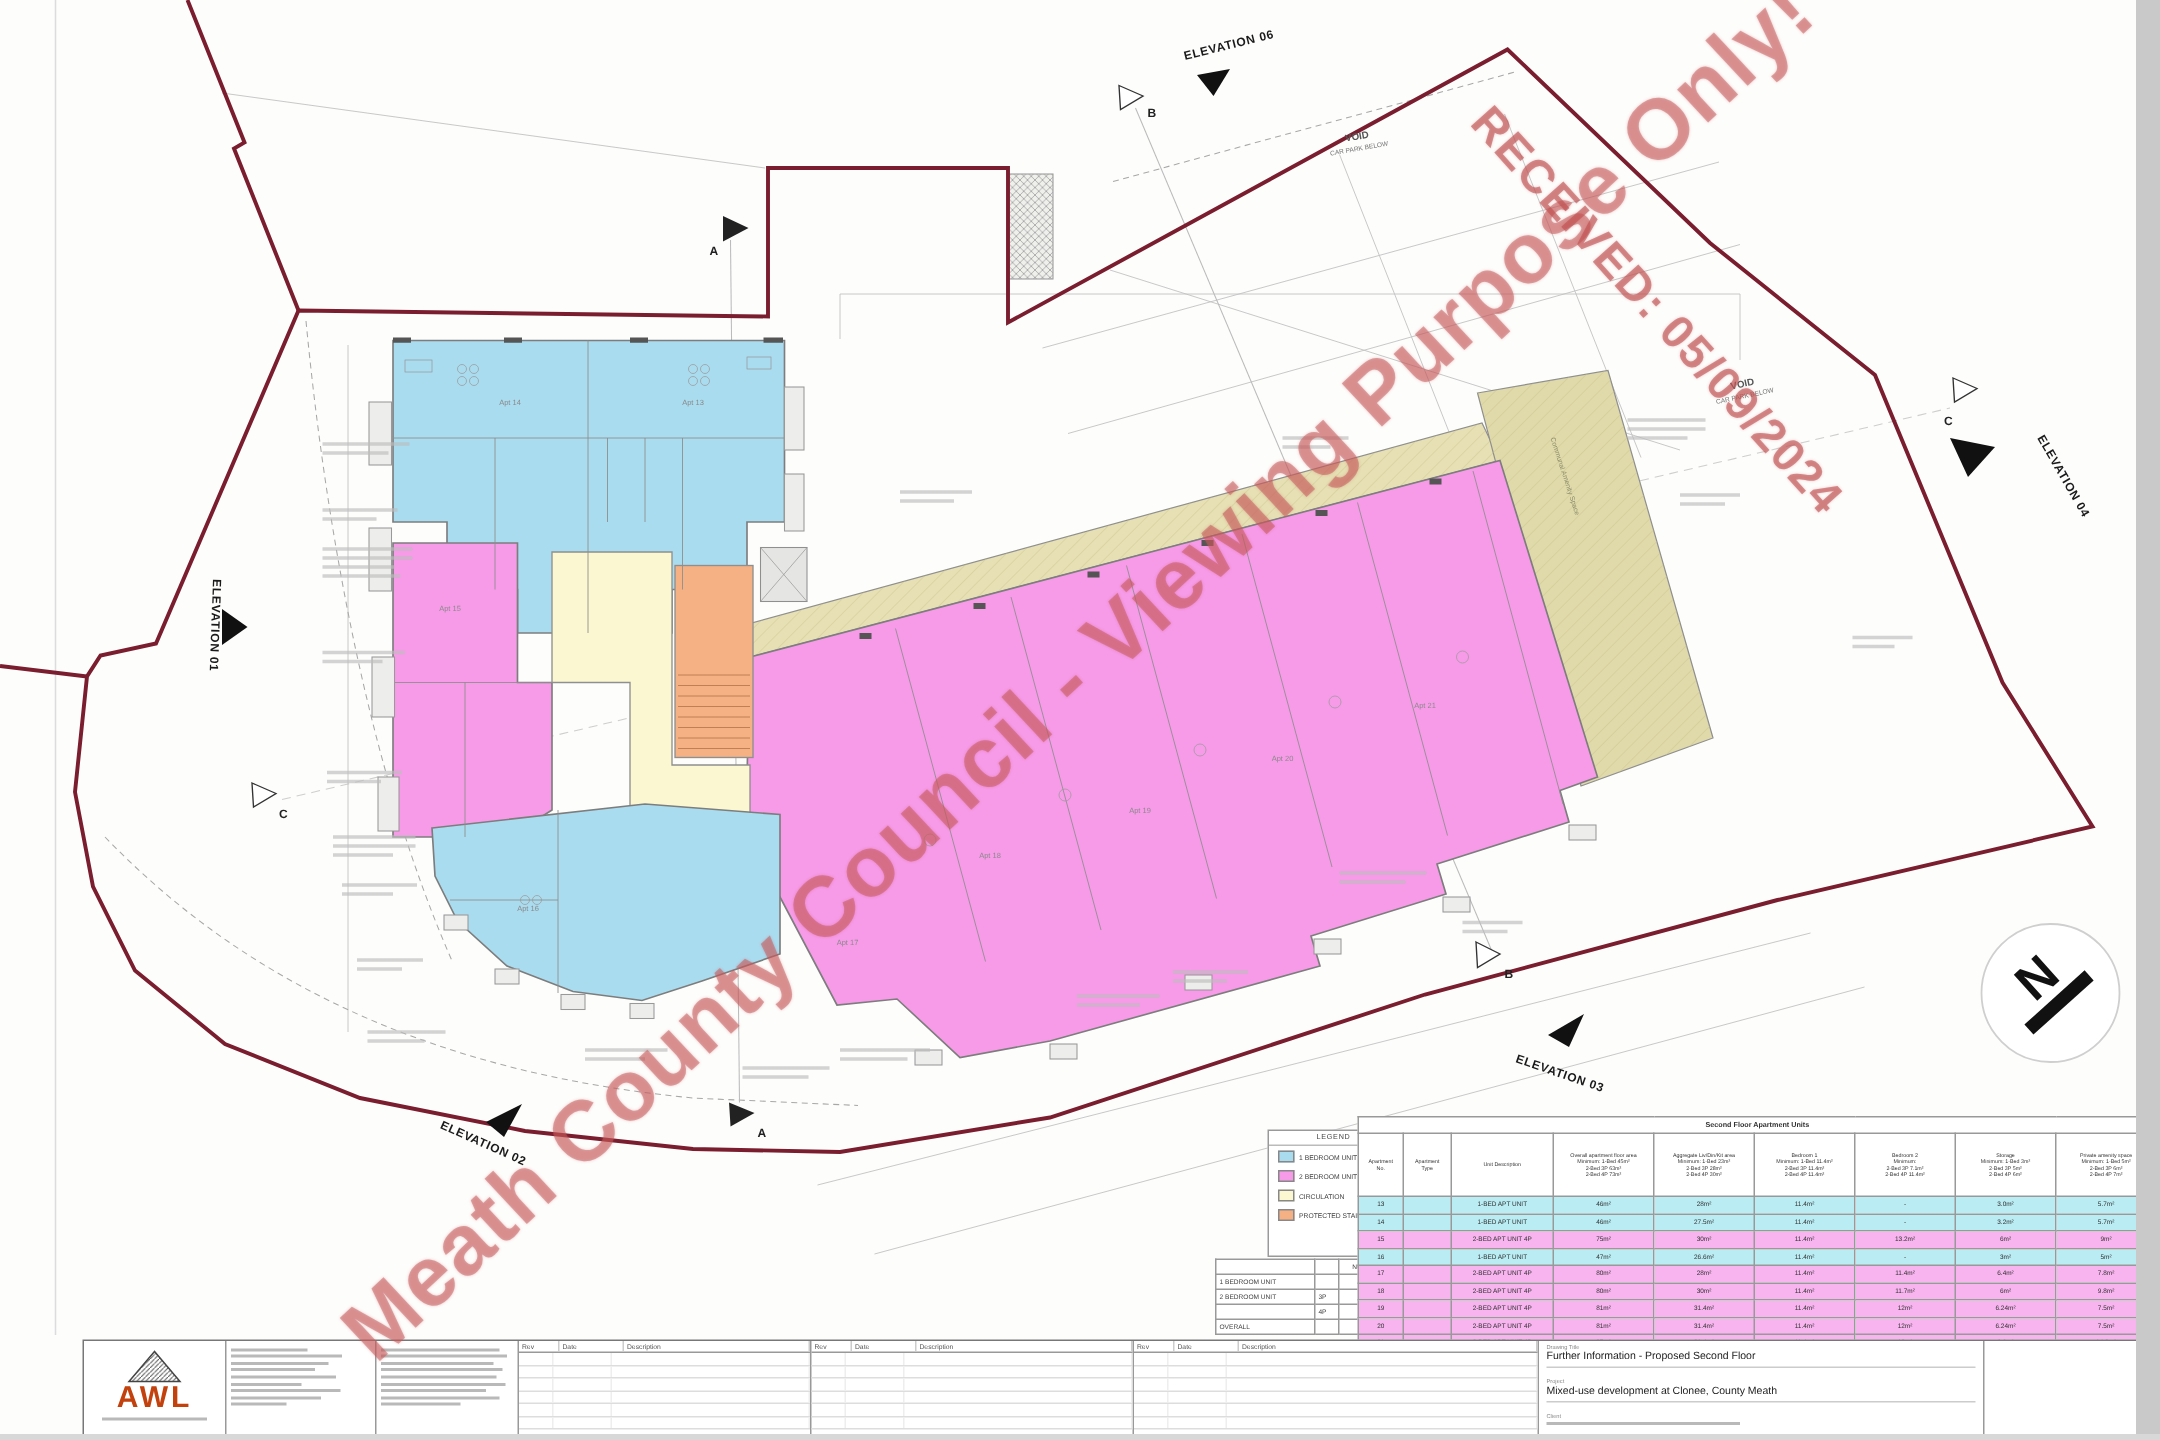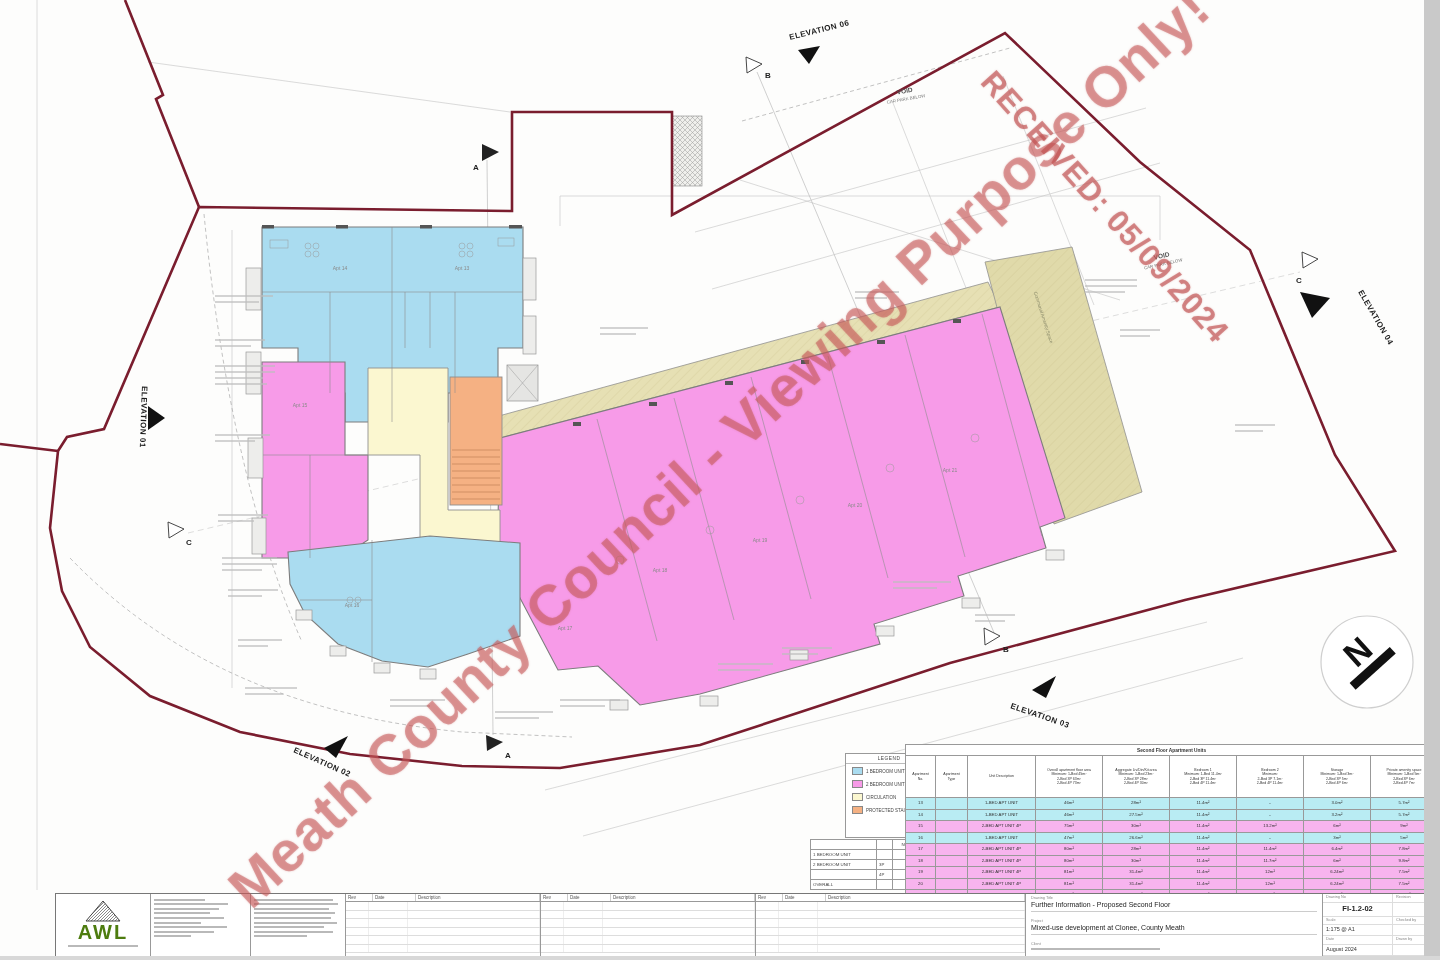--- a/index.html
+++ b/index.html
@@ -33,21 +33,21 @@
   .sch-head td{font-size:3.55px;line-height:1.18;white-space:pre-line;height:40px;}
   .sch-row td{font-size:4.3px;height:9.5px;line-height:1;}
   .tint-blue td{background:#b9ecf3;}
   .tint-pink td{background:#f7b4ee;}
   .sch-head td, .sch-title{background:#fff;}
   
   .titleblock{position:absolute;left:55px;top:893px;width:1382px;height:64px;background:#fff;
     border:1px solid #777;display:flex;z-index:3;box-sizing:border-box;}
   .tb-cell{border-right:1px solid #999;box-sizing:border-box;position:relative;padding:2px 3px;}
   .tb-logo{width:95px;display:flex;flex-direction:column;align-items:center;justify-content:center;}
-  .tb-logo-word{font-size:20px;font-weight:bold;letter-spacing:2px;color:#4d7c0f;line-height:1;}
+  .tb-logo-word{font-size:20px;font-weight:bold;letter-spacing:2px;color:#c2410c;line-height:1;}
   .tb-addr{width:100px;}
   .tb-notes{width:95px;}
   .sk{height:2px;background:#b9b9b9;margin:2.6px 0;}
   .rev-tbl{display:flex;flex-direction:column;font-size:4.5px;color:#555;padding:0;}
   .rev-head{display:flex;border-bottom:1px solid #999;}
   .rev-head span{padding:1px 2px;border-right:1px solid #ccc;}
   .rev-row{display:flex;border-bottom:1px solid #ddd;height:7.5px;}
   .rev-row span{border-right:1px solid #eee;}
   .rc1{width:22px;flex:0 0 auto;}
   .rc2{width:38px;flex:0 0 auto;}
@@ -643,33 +643,19 @@
     </div>
     <div class="tb-sec">
       <div class="tb-label">Project</div>
       <div class="tb-value">Mixed-use development at Clonee, County Meath</div>
     </div>
     <div class="tb-sec">
       <div class="tb-label">Client</div>
       <div class="sk" style="width:45%"></div>
     </div>
   </div>
-  <div class="tb-cell tb-no" style="border-right:none;flex:1;">
-    <div class="tb-label">Drawing No</div>
-    <div class="tb-label">Revision</div>
-    <div class="big">FI-1.2-02</div>
-    <div></div>
-    <div class="tb-label">Scale</div>
-    <div class="tb-label">Checked by</div>
-    <div class="val">1:175 @ A1</div>
-    <div></div>
-    <div class="tb-label">Date</div>
-    <div class="tb-label">Drawn by</div>
-    <div class="val">August 2024</div>
-    <div></div>
-  </div>
 </div>
 
 <div class="wm wm-main">Meath County Council - Viewing Purpose Only!</div>
 <div class="wm wm-received">RECEIVED: 05/09/2024</div>
 
 <div class="edge-right"></div>
 <div class="edge-bottom"></div>
 
 </body></html>

